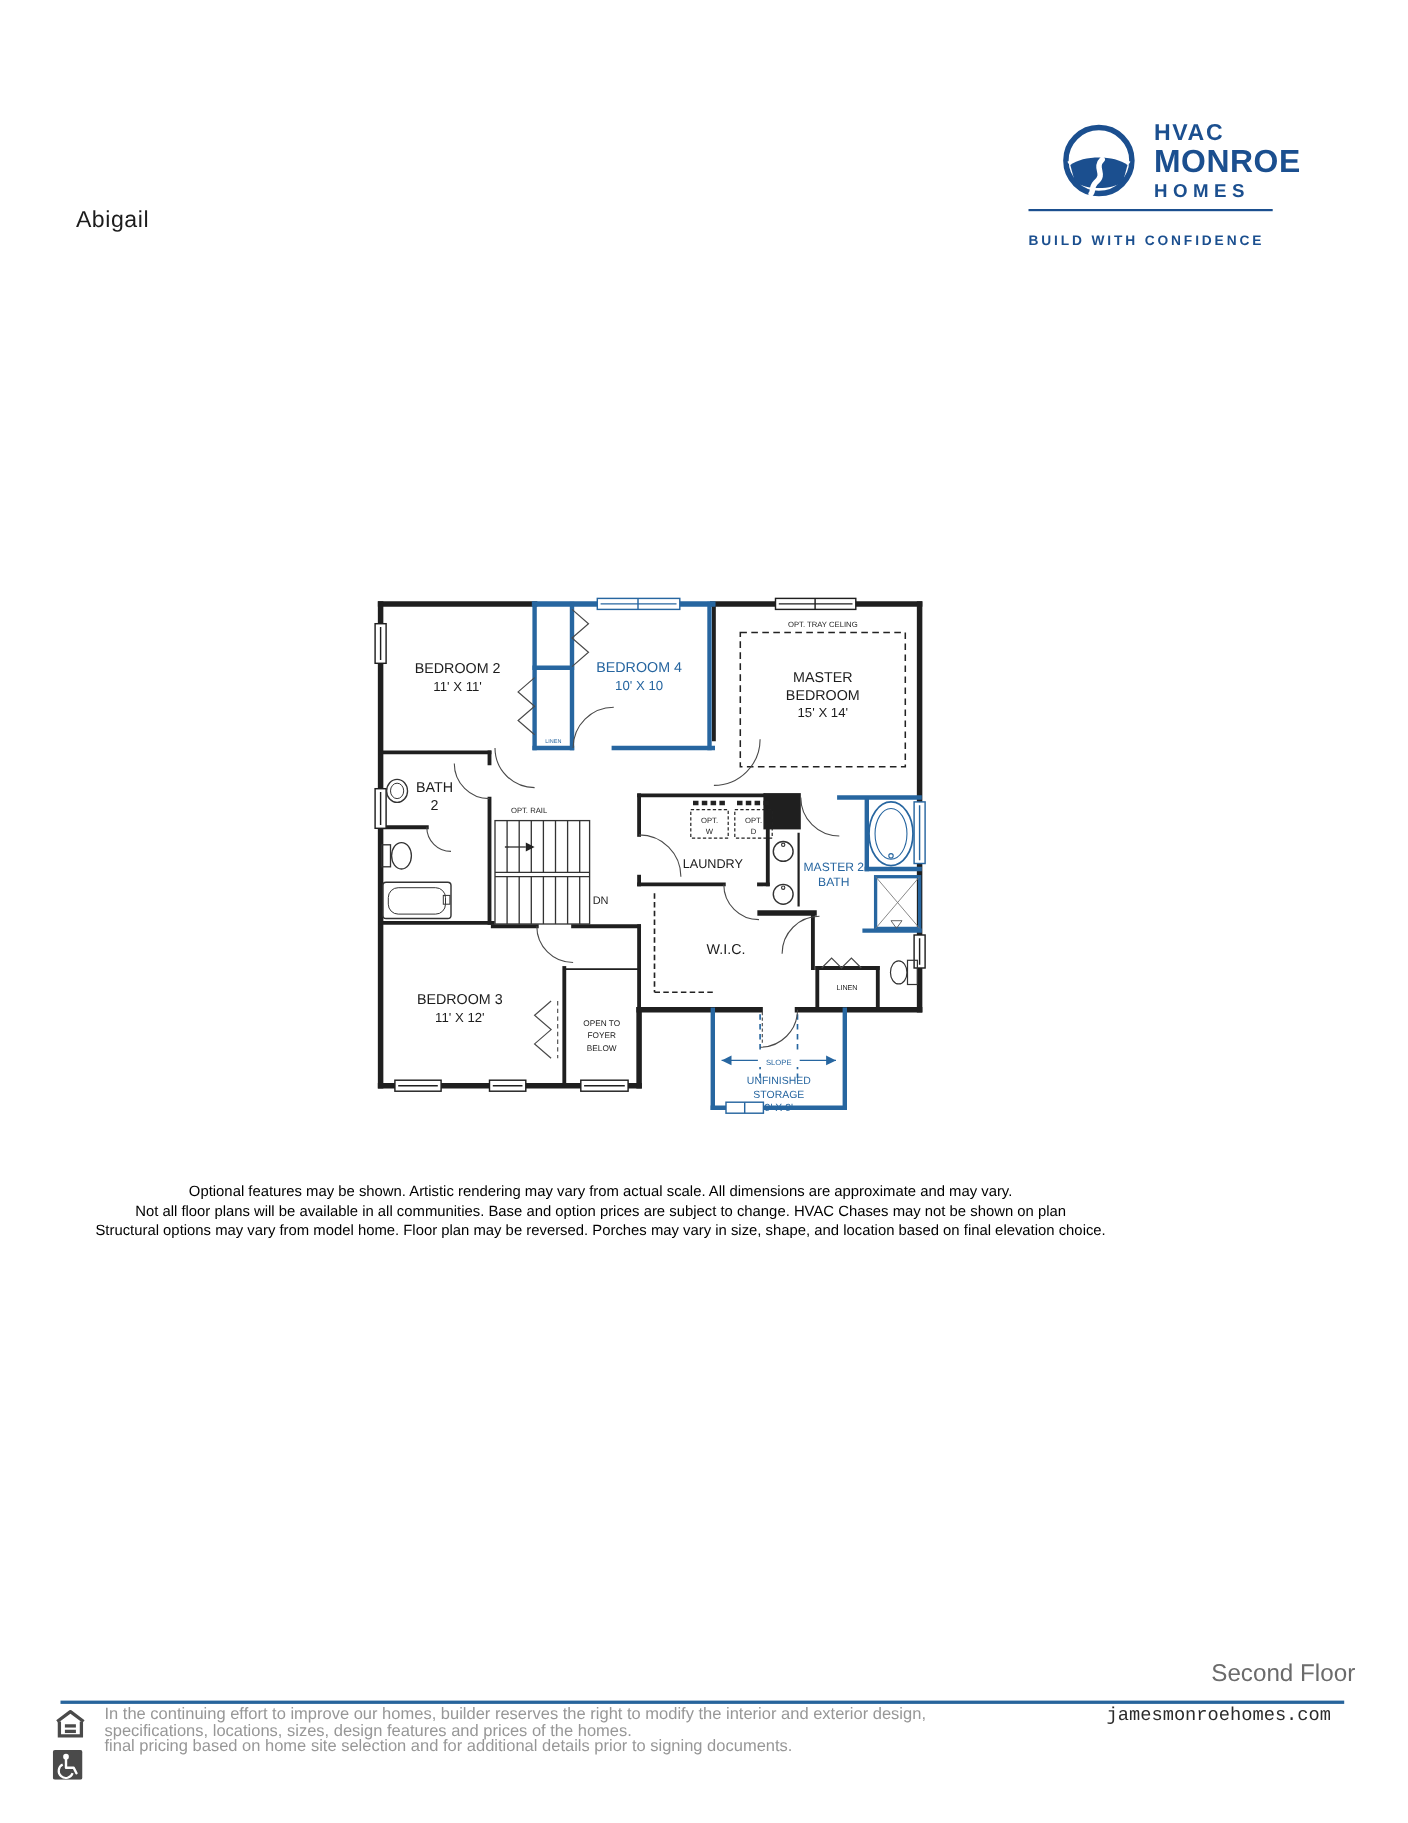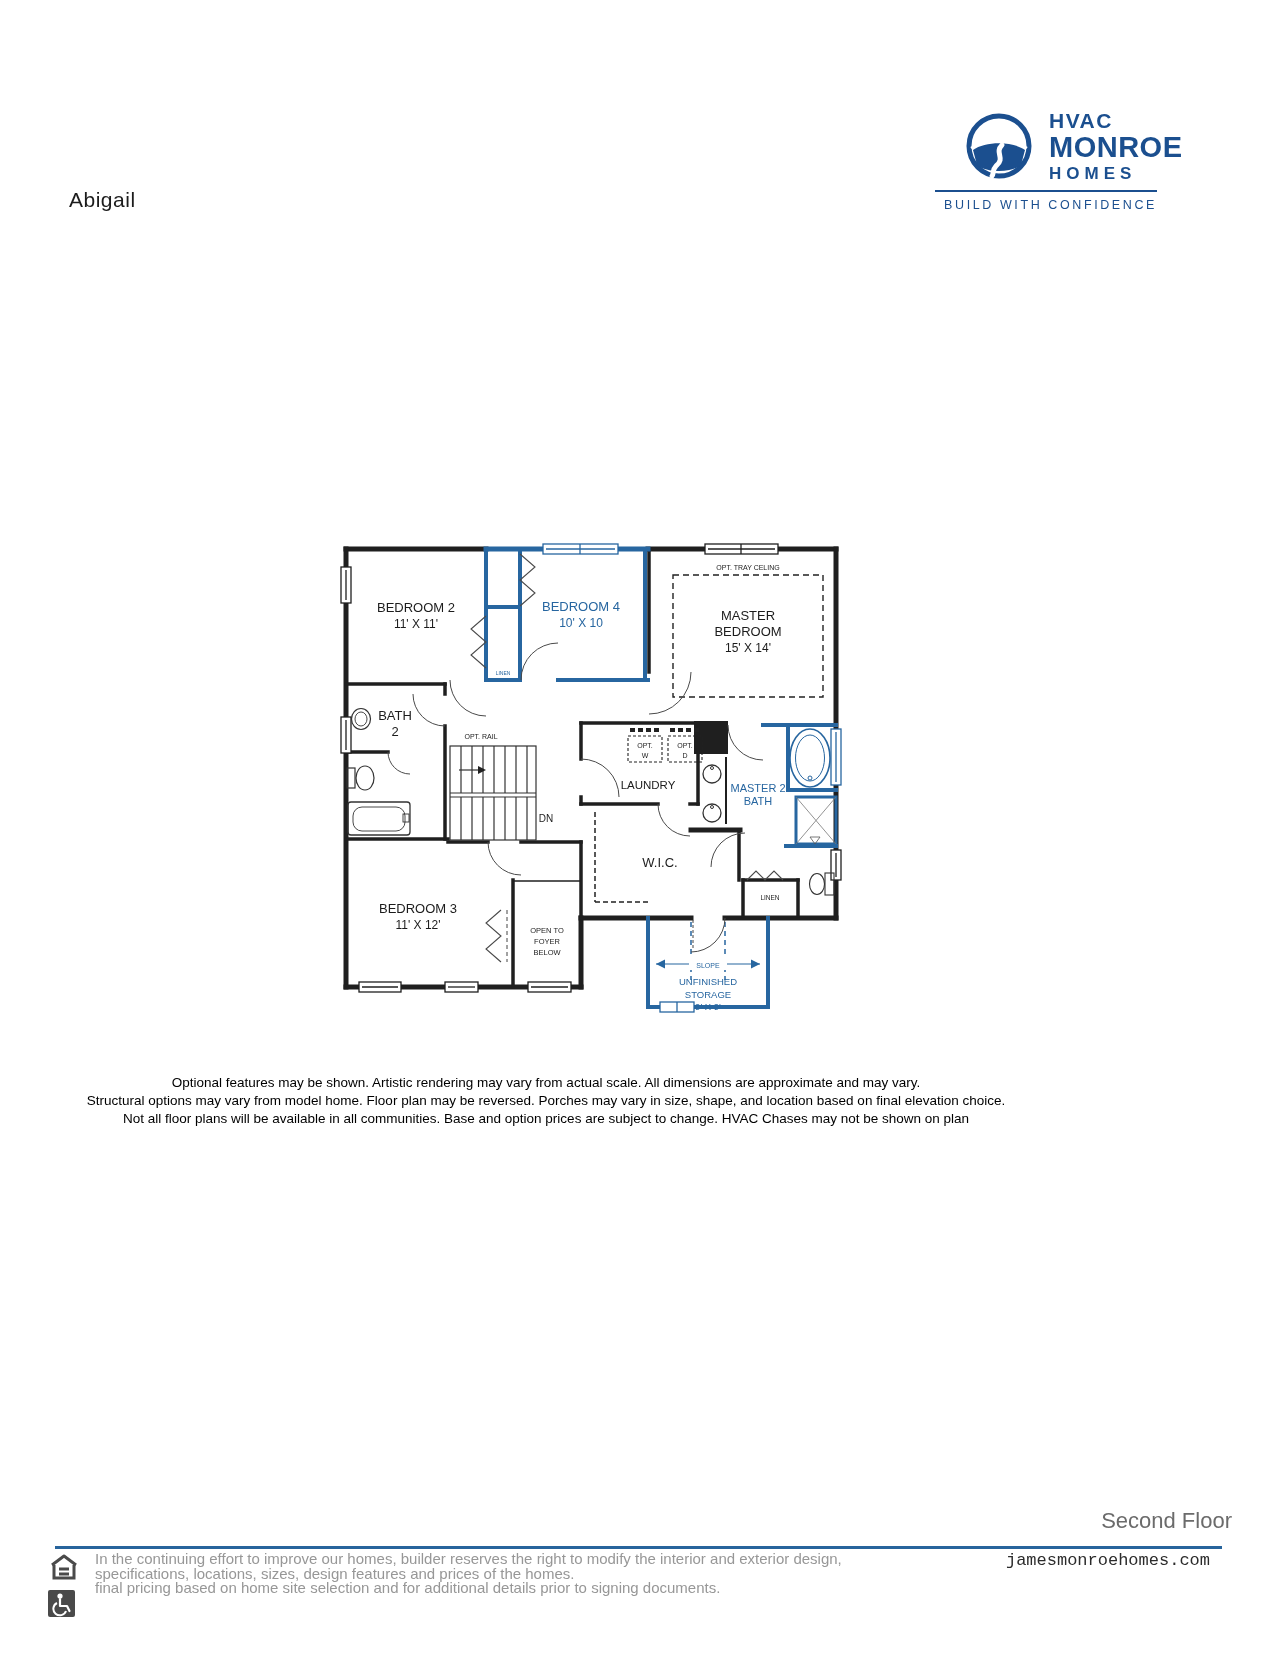--- a/index.html
+++ b/index.html
@@ -8,21 +8,21 @@
   
   .title{position:absolute;left:69px;top:188px;font-size:21px;color:#1c1c1c;letter-spacing:.5px;}
   .logo{position:absolute;left:935px;top:110px;width:222px;color:#1b4f8f;}
   .logo-row{display:flex;align-items:center;}
   .logo-mark{margin-left:30px;flex:0 0 auto;}
   .logo-text{margin-left:16px;font-weight:bold;line-height:1;}
   .logo-james{font-size:21px;letter-spacing:1.5px;}
   .logo-monroe{font-size:29px;letter-spacing:.5px;margin-top:2px;}
   .logo-homes{font-size:17px;letter-spacing:5px;margin-top:3px;}
   .logo-rule{border-top:2px solid #1b4f8f;margin-top:8px;}
-  .logo-tagline{margin-top:6px;text-align:right;font-weight:normal;font-size:12.5px;letter-spacing:2.6px;}
+  .logo-tagline{margin-top:20px;text-align:left;font-weight:bold;font-size:12.5px;letter-spacing:2.6px;}
 
   
   #plan{position:absolute;left:318px;top:512px;}
   #plan text{font-family:"Liberation Sans",sans-serif;fill:#1c1c1c;}
   #plan .blue{fill:#2766a0;}
   .room-name{font-size:13px;}
   .room-dim{font-size:12px;}
   .tiny{font-size:7px;}
   .micro{font-size:5px;}
 
@@ -289,22 +289,22 @@
       <text x="229" y="443" style="font-size:7.5px">BELOW</text>
       <text x="390" y="456" class="tiny blue">SLOPE</text>
       <text x="390" y="473" class="blue" style="font-size:9.5px">UNFINISHED</text>
       <text x="390" y="486" class="blue" style="font-size:9.5px">STORAGE</text>
       <text x="390" y="498" class="blue" style="font-size:9.5px">9' X 9'</text>
     </g>
   </svg>
 
   <div class="disclaimer">
     <div>Optional features may be shown. Artistic rendering may vary from actual scale. All dimensions are approximate and may vary.</div>
+    <div>Not all floor plans will be available in all communities. Base and option prices are subject to change. HVAC Chases may not be shown on plan</div>
     <div>Structural options may vary from model home. Floor plan may be reversed. Porches may vary in size, shape, and location based on final elevation choice.</div>
-    <div>Not all floor plans will be available in all communities. Base and option prices are subject to change. HVAC Chases may not be shown on plan</div>
   </div>
 
   <div class="floor-label">Second Floor</div>
   <div class="blue-rule"></div>
   <div class="website">jamesmonroehomes.com</div>
 
   <div class="footer-icons">
     <svg width="32" height="29" viewBox="0 0 32 29">
       <path d="M4,12 L16,3 L28,12" stroke="#4a4a4a" stroke-width="3" fill="none" stroke-linejoin="round"></path>
       <path d="M6,12 V25 H26 V12" stroke="#4a4a4a" stroke-width="3" fill="none"></path>

